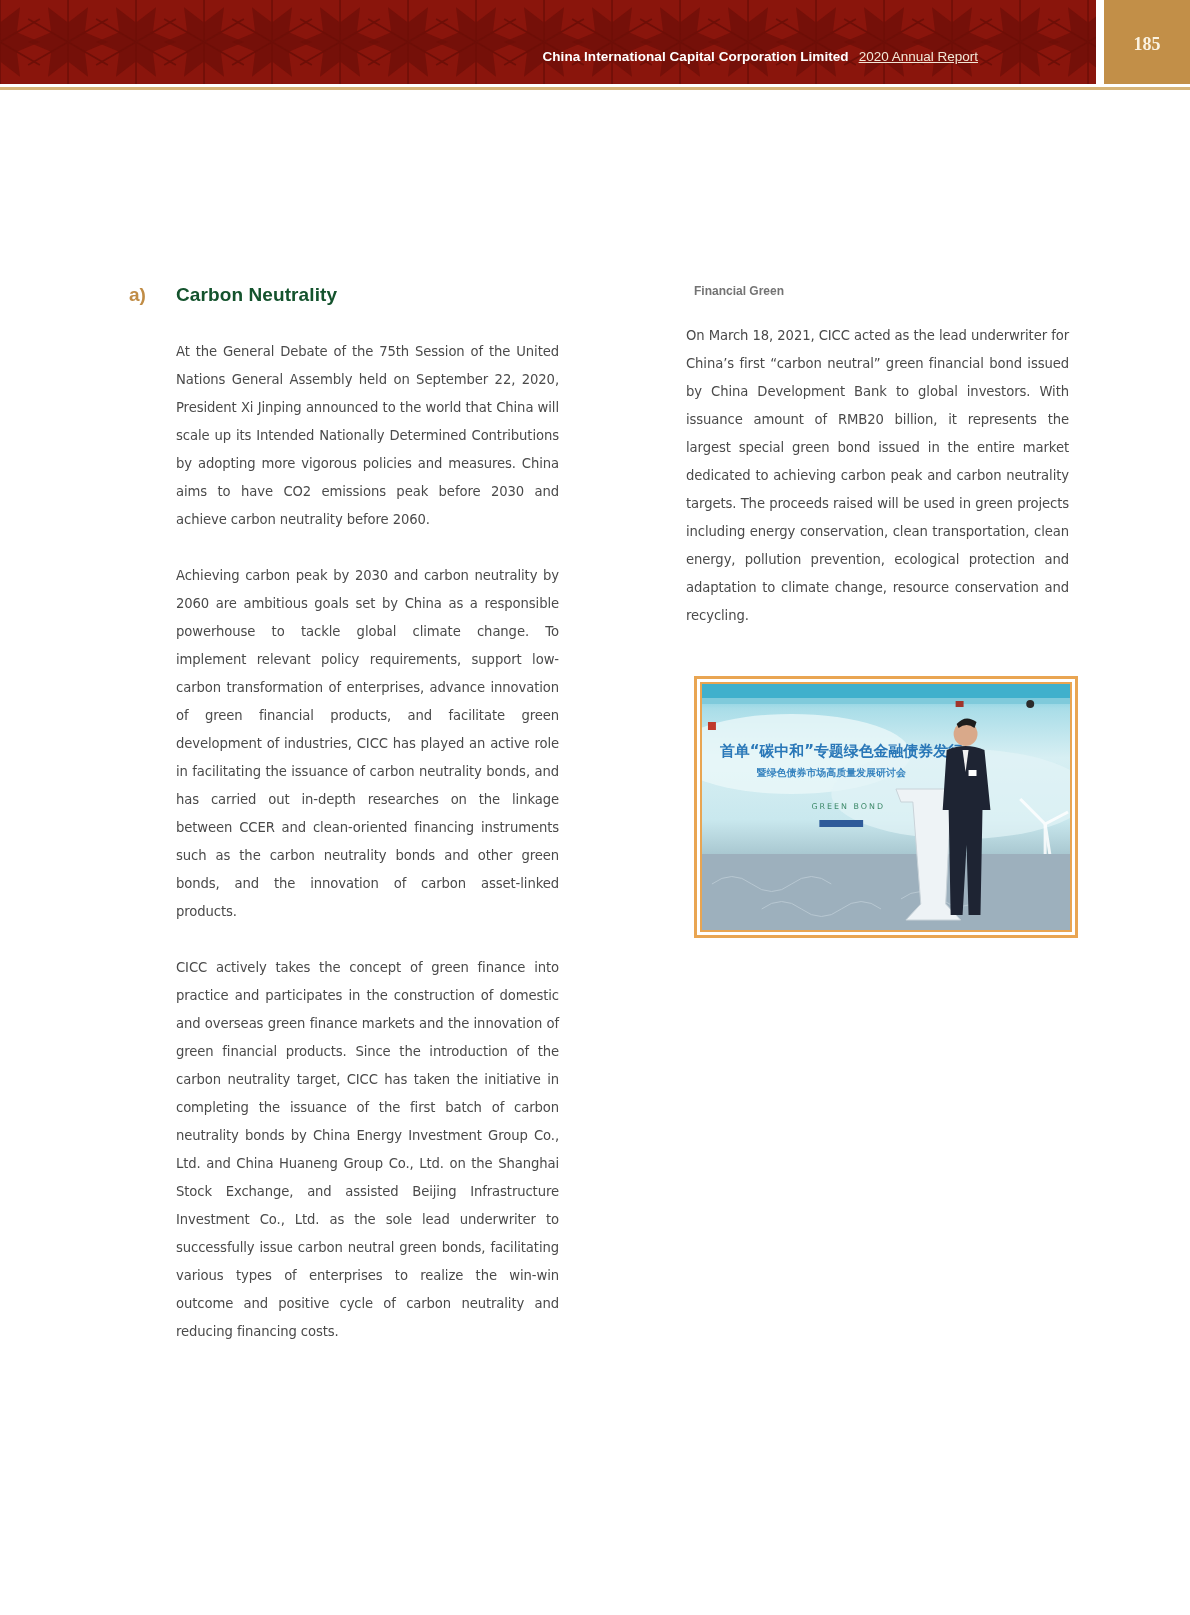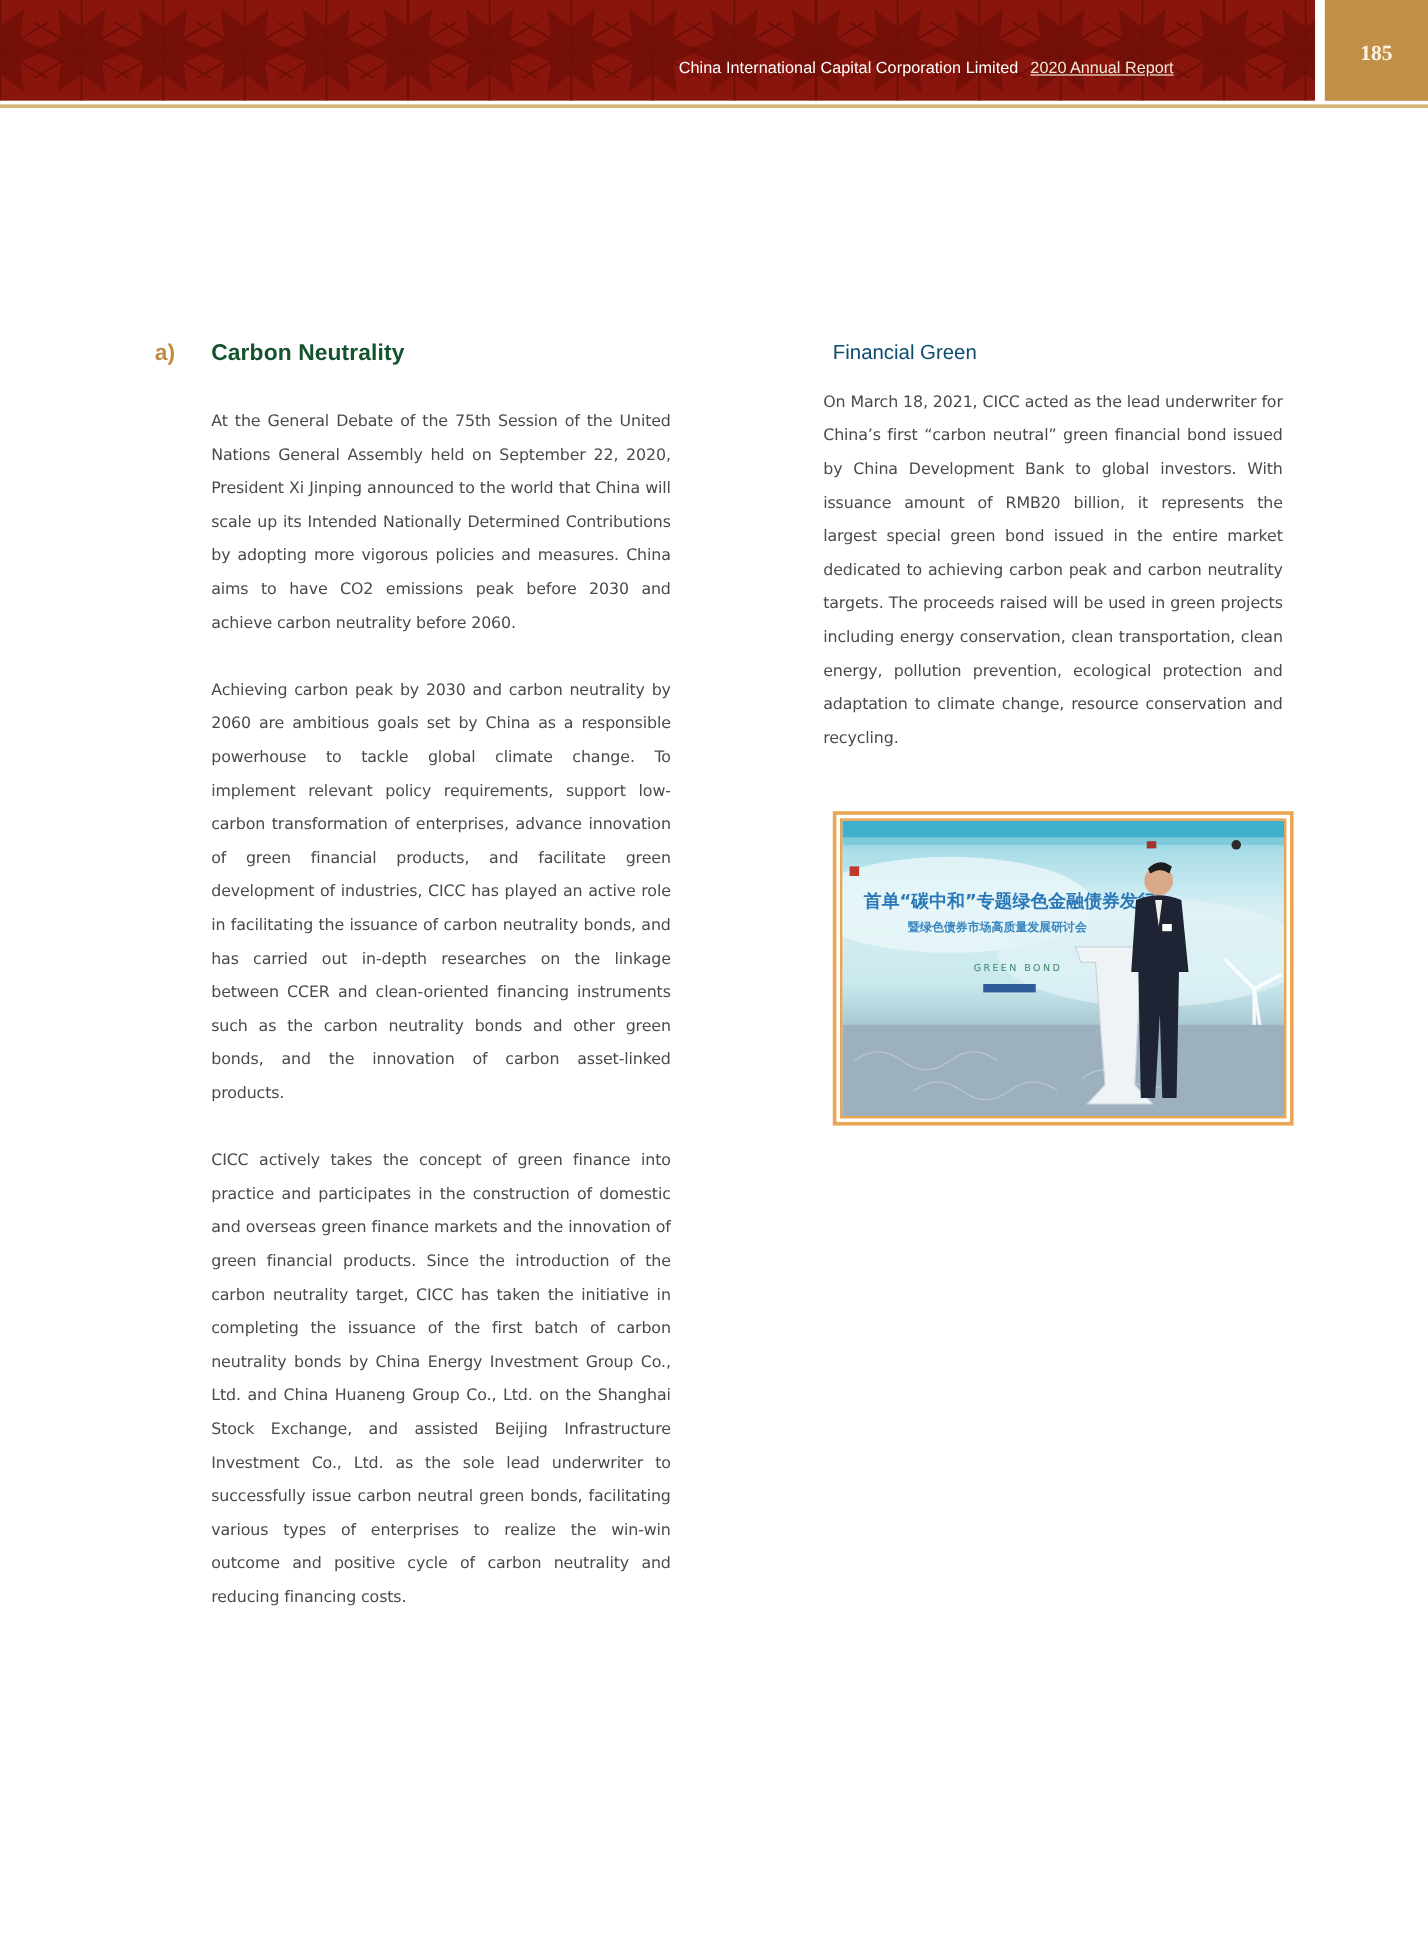--- a/index.html
+++ b/index.html
@@ -13,21 +13,21 @@
     overflow: hidden;
   }
   .header-band svg { position: absolute; left: 0; top: 0; }
   .header-rule-white { position: absolute; left: 0; top: 84px; width: 1190px; height: 3px; background: #ffffff; }
   .header-rule-gold { position: absolute; left: 0; top: 87px; width: 1190px; height: 3px; background: #d6b478; }
   .header-text {
     position: absolute; right: 118px; top: 49px; height: 20px;
     color: #ffffff; font-size: 13.5px; white-space: nowrap;
     display: flex; align-items: baseline; gap: 10px;
   }
-  .header-company { font-weight: normal; letter-spacing: 0.05px; margin-left: 32px; }
+  .header-company { font-weight: bold; letter-spacing: 0.05px; margin-left: 32px; }
   .header-report { font-weight: normal; color: #f3e7d6; text-decoration: underline; }
   .page-divider { position: absolute; left: 1096px; top: 0; width: 4px; height: 87px; background: #ffffff; }
   .page-tab {
     position: absolute; left: 1104px; top: 0; width: 86px; height: 86px;
     background: #c28f48;
     color: #fbf3e2; font-family: "Liberation Serif", "DejaVu Serif", serif;
     font-weight: bold; font-size: 18px;
     display: flex; align-items: center; justify-content: center; padding-top: 2px; box-sizing: border-box;
   }
   .page-tab-gap { position: absolute; left: 1100px; top: 0; width: 4px; height: 87px; background: #ffffff; }
@@ -48,21 +48,21 @@
     margin: 0 0 28px 0;
     font-size: 14.3px; line-height: 28px; color: #4a4a4a;
     text-align: justify; text-align-last: left;
     font-family: "DejaVu Sans", "Liberation Sans", sans-serif;
     font-size: 13.2px; letter-spacing: -0.1px;
   }
 
   
   .right-title {
     position: absolute; left: 694px; top: 284px;
-    font-size: 17px; font-weight: normal; color: #0c4a6e;
+    font-size: 12px; font-weight: bold; color: #737373;
   }
   .right-col {
     position: absolute; left: 686px; top: 322px; width: 383px;
   }
 
   
   .photo-frame {
     position: absolute; left: 694px; top: 676px; width: 384px; height: 262px;
     box-sizing: border-box;
     border: 3px solid #e9a552;

